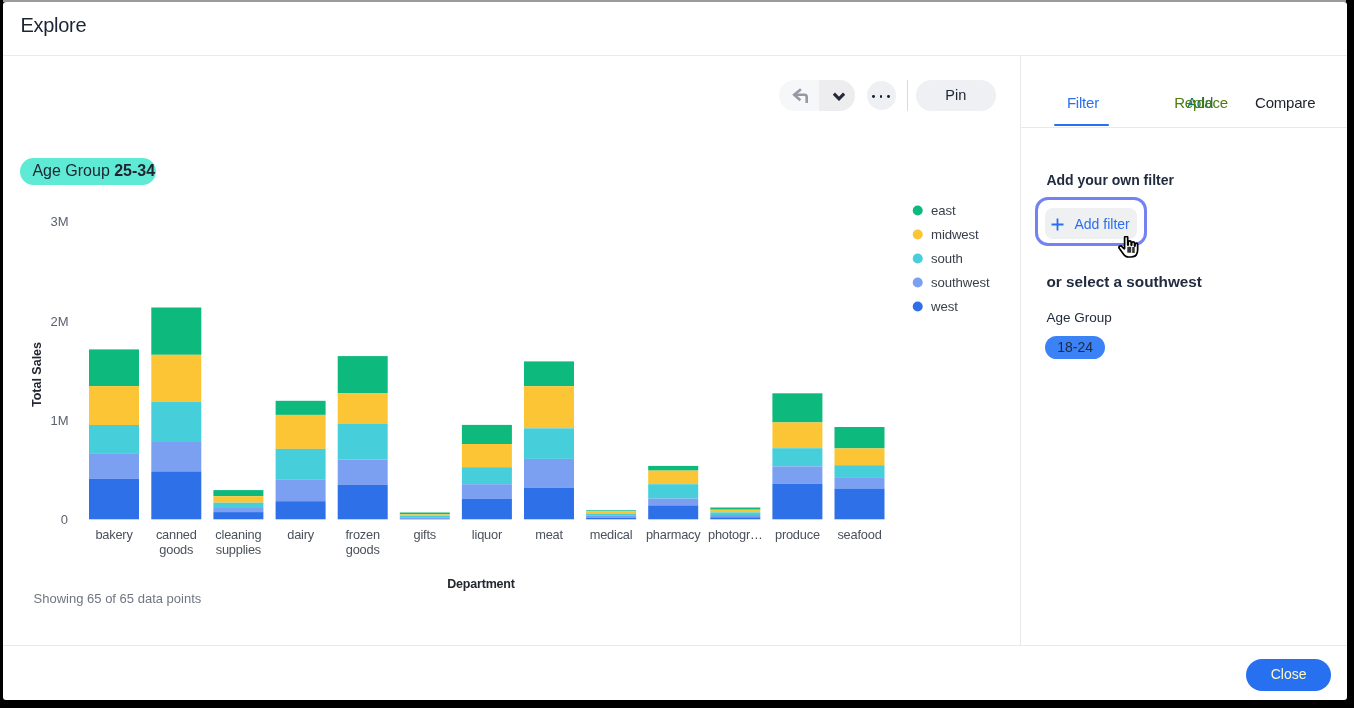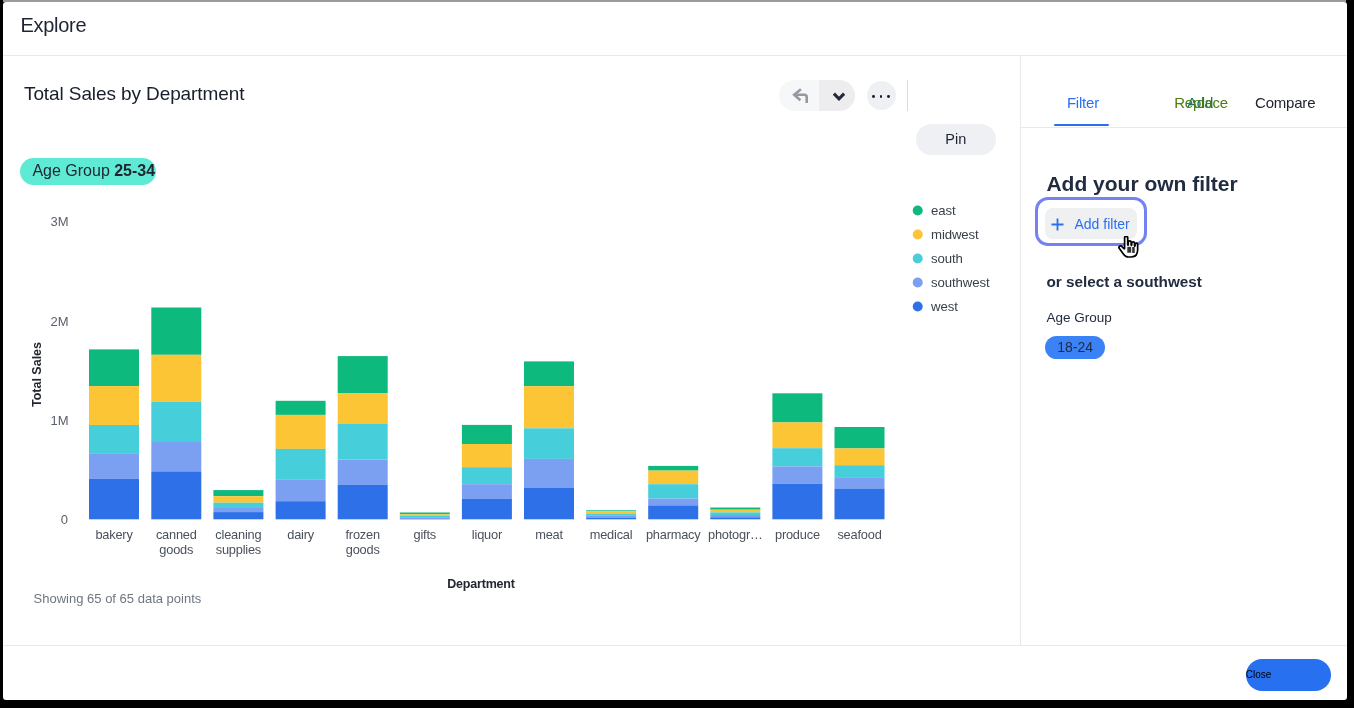--- a/index.html
+++ b/index.html
@@ -11,39 +11,38 @@
 </style>
 </head>
 <body>
 <div id="root">
   <div class="abs" id="panel-bg"></div>
   <div class="abs" style="left:3px; top:0; width:1343px; height:2px; background:#9b9b9b;"></div>
 
   <div class="abs" style="left:20.5px; top:14px; font-size:20px; font-weight:400; letter-spacing:-0.3px; color:#1d2433;">Explore</div>
   <div class="abs" style="left:3px; top:55px; width:1344px; height:1px; background:#e9eaee;"></div>
 
-  <div class="abs" style="left:24px; top:82.5px; font-size:19px; font-weight:400; letter-spacing:-0.1px; color:#171e2c;">Total Sales by Department</div>
 
   <div class="abs" style="left:779px; top:80px; width:76px; height:31px; border-radius:15.5px; overflow:hidden;">
     <div class="abs" style="left:0; top:0; width:40px; height:31px; background:#f6f7f9;"></div>
     <div class="abs" style="left:40px; top:0; width:36px; height:31px; background:#ededf0;"></div>
   </div>
   <svg class="abs" style="left:791px; top:85px;" width="19" height="20" viewBox="0 0 19 20">
     <path d="M9.9 4.2 L3.2 9.7 L9.4 15.2" stroke="#9599a4" stroke-width="2.6" fill="none"></path>
     <path d="M3.2 9.7 H13.5 Q15.7 9.7 15.7 11.9 V17.9" stroke="#9599a4" stroke-width="2.6" fill="none"></path>
   </svg>
   <svg class="abs" style="left:833px; top:91.5px;" width="12" height="10" viewBox="0 0 12 10">
     <path d="M0.9 1.7 L6 6.9 L11.1 1.7" stroke="#232936" stroke-width="3.1" fill="none"></path>
   </svg>
   <div class="abs" style="left:866.6px; top:80.9px; width:29.4px; height:29.4px; border-radius:50%; background:#eef0f3;"></div>
   <div class="abs" style="left:872px; top:95px; width:2.8px; height:2.8px; border-radius:50%; background:#1a2030;"></div>
   <div class="abs" style="left:879.7px; top:95px; width:2.8px; height:2.8px; border-radius:50%; background:#1a2030;"></div>
   <div class="abs" style="left:887.4px; top:95px; width:2.8px; height:2.8px; border-radius:50%; background:#1a2030;"></div>
   <div class="abs" style="left:906.5px; top:79.5px; width:1px; height:31.5px; background:#d9dbe0;"></div>
-  <div class="abs" style="left:915.6px; top:79.5px; width:80.5px; height:31.5px; border-radius:16px; background:#eef0f3; text-align:center; line-height:31.5px; font-size:14.5px; color:#1d2433;margin-top:44px;">Pin</div>
+  <div class="abs" style="left:915.6px; top:79.5px; width:80.5px; height:31.5px; border-radius:16px; background:#eef0f3; text-align:center; line-height:31.5px; font-size:14.5px; color:#1d2433;">Pin</div>
 
   <div class="abs" style="left:20.4px; top:158px; width:136px; height:26.8px; border-radius:13.4px; background:#5eead4; line-height:26.8px; padding-left:12px; font-size:16px; color:#1f2430;">Age Group <b>25-34</b></div>
 
   <svg class="abs" style="left:0; top:0;" width="1020" height="660" viewBox="0 0 1020 660">
     <g font-family="Liberation Sans, sans-serif">
       <text x="68.5" y="225.5" font-size="13" fill="#5b626e" text-anchor="end">3M</text>
       <text x="68.5" y="325.5" font-size="13" fill="#5b626e" text-anchor="end">2M</text>
       <text x="68.5" y="425" font-size="13" fill="#5b626e" text-anchor="end">1M</text>
       <text x="68" y="524" font-size="13" fill="#5b626e" text-anchor="end">0</text>
       <text x="41" y="374.5" font-size="12.5" font-weight="bold" fill="#23272f" text-anchor="middle" transform="rotate(-90 41 374.5)">Total Sales</text>
@@ -153,34 +152,34 @@
   </svg>
 
   <div class="abs" style="left:1019.5px; top:55.5px; width:1px; height:590px; background:#e8e9ed;"></div>
   <div class="abs" style="left:1020.5px; top:127.4px; width:326.5px; height:1px; background:#e8e9ed;"></div>
   <div class="abs" style="left:1066.9px; top:93.5px; font-size:15px; letter-spacing:-0.2px; color:#2b6ff0;">Filter</div>
   <div class="abs" style="left:1187px; top:93.5px; font-size:15px; letter-spacing:-0.2px; color:#0f766e;">Add</div>
   <div class="abs" style="left:1174.2px; top:93.5px; font-size:15px; letter-spacing:-0.2px; color:#4d7c0f;">Replace</div>
   <div class="abs" style="left:1255px; top:93.5px; font-size:15px; letter-spacing:-0.2px; color:#20242e;">Compare</div>
   <div class="abs" style="left:1053.8px; top:124.3px; width:55px; height:2.2px; background:#2b6ff0; border-radius:1px;"></div>
 
-  <div class="abs" style="left:1046.4px; top:172px; font-size:21px; font-weight:700; color:#222c40;">Add your own filter</div>
+  <div class="abs" style="left:1046.4px; top:172px; font-size:14px; font-weight:700; color:#222c40;">Add your own filter</div>
 
   <div class="abs" style="left:1034.7px; top:197.4px; width:112px; height:49px; border:3px solid #7583f2; border-radius:13px;"></div>
   <div class="abs" style="left:1045.3px; top:208.3px; width:91.5px; height:30.6px; border-radius:8px; background:#eff0f2;"></div>
   <svg class="abs" style="left:1050.5px; top:217.5px;" width="13" height="13" viewBox="0 0 13 13">
     <path d="M6.5 0.5 V12.5 M0.5 6.5 H12.5" stroke="#2b6ff0" stroke-width="1.8"></path>
   </svg>
   <div class="abs" style="left:1074.5px; top:216px; font-size:14px; color:#2b6ff0;">Add filter</div>
 
   <svg class="abs" style="left:1117.5px; top:235.5px;" width="21" height="23" viewBox="0 0 21 23">
     <path d="M6.6 1.7 c0-1.9 3.1-1.9 3.1 0 V8.8 c0 .4 .45 .45 .55 .05 V6.3 c0-1.8 2.9-1.8 2.9 0 V9.1 c0 .35 .45 .35 .55 .02 V7.1 c0-1.7 2.8-1.7 2.8 0 V9.9 c0 .33 .45 .33 .55 .02 V8.4 c0-1.6 2.6-1.6 2.6 0 V13.8 c0 4.6-2.6 7.2-6.7 7.2 h-2.6 c-2.1 0-3.6-.85-4.8-2.7 L1.2 12.3 c-1-1.75 1.4-3.3 2.7-1.75 L6 12.6 c.25.35 .6 .2 .6-.3 z" fill="#fff" stroke="#000" stroke-width="1.7" stroke-linejoin="round"></path>
     <rect x="9.3" y="10.8" width="3.9" height="5.9" fill="#333"></rect>
     <rect x="14.2" y="11" width="2.5" height="6" fill="#333"></rect>
   </svg>
 
   <div class="abs" style="left:1046.4px; top:272.5px; font-size:15.3px; font-weight:700; color:#222c40;">or select a southwest</div>
   <div class="abs" style="left:1046.4px; top:309.5px; font-size:13.5px; color:#222c40;">Age Group</div>
   <div class="abs" style="left:1045.4px; top:336.1px; width:59.5px; height:23px; border-radius:11.5px; background:#3b82f6; text-align:center; line-height:23px; font-size:14px; color:#222c40;">18-24</div>
 
   <div class="abs" style="left:3px; top:645.4px; width:1344px; height:1px; background:#e9eaee;"></div>
-  <div class="abs" style="left:1245.7px; top:659.2px; width:85.8px; height:31.4px; border-radius:16px; background:#2770f0; text-align:left; line-height:31.4px; font-size:10px; color:#000000;">Close</div>
+  <div class="abs" style="left:1245.7px; top:659.2px; width:85.8px; height:31.4px; border-radius:16px; background:#2770f0; text-align:center; line-height:31.4px; font-size:14px; color:#fef9c3;">Close</div>
 </div>
 
 </body></html>

